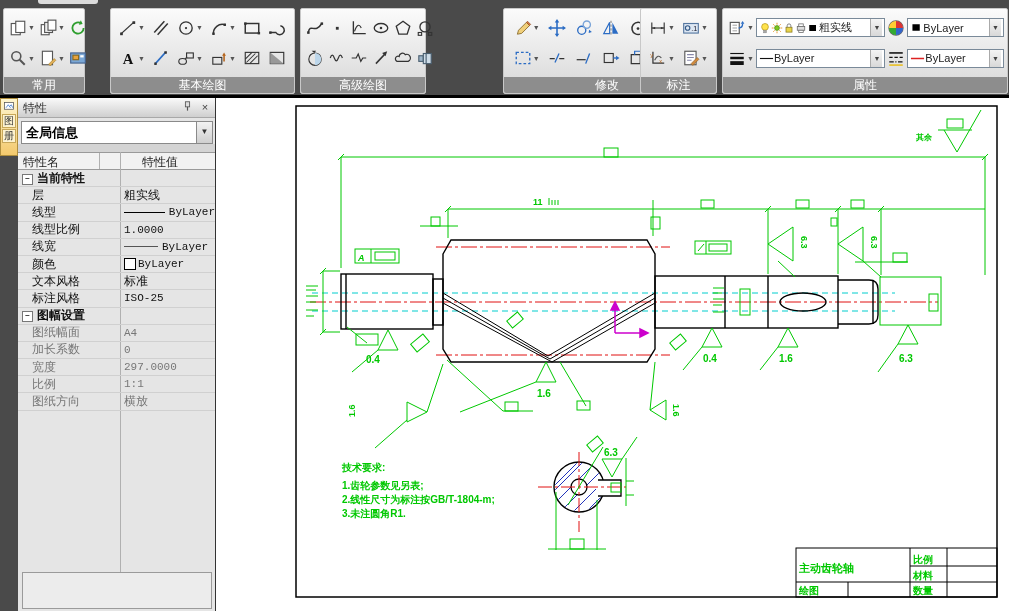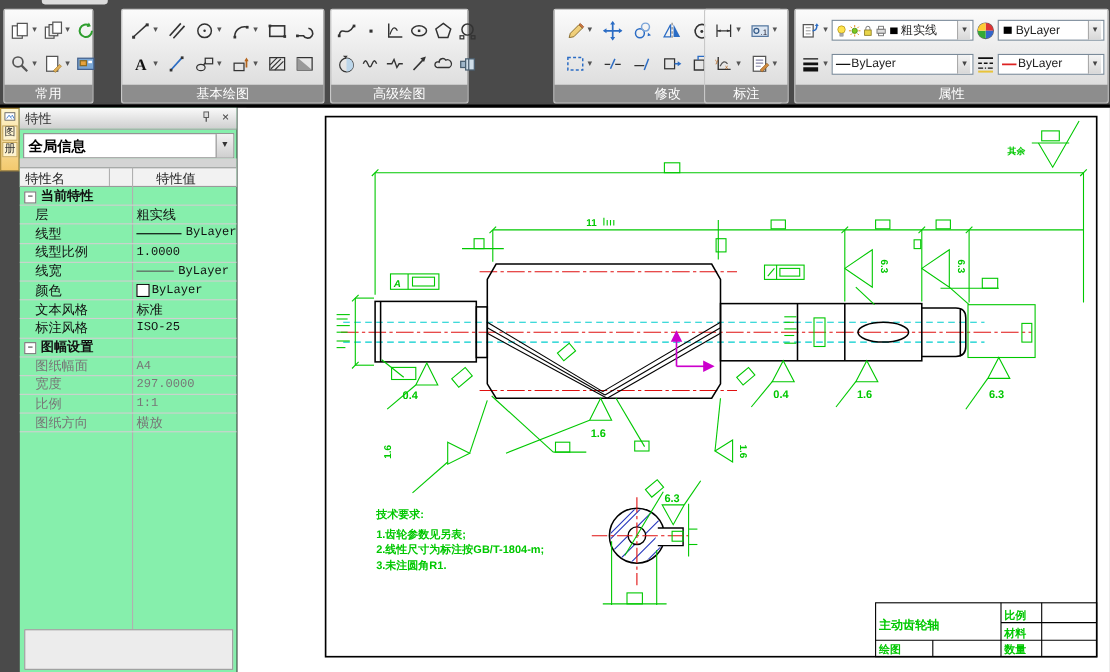--- a/index.html
+++ b/index.html
@@ -19,21 +19,21 @@
   .combo .ctext{flex:1;white-space:nowrap;overflow:hidden;}
   .combo .cdd{width:11px;text-align:center;font-size:7px;color:#444;background:linear-gradient(#f4f4f4,#d8d8d8);
     border-left:1px solid #aaa;height:100%;line-height:17px;}
   #blackbar{position:absolute;left:0;top:95px;width:1009px;height:3px;background:#000;}
   
   #side-tab{position:absolute;left:0;top:98px;width:18px;height:58px;background:linear-gradient(#fff6cf,#f3c96d);
     border:1px solid #b08f3e;box-sizing:border-box;display:flex;flex-direction:column;align-items:center;padding-top:2px;}
   #side-tab .tchar{font-size:10px;color:#333;line-height:12px;border:1px solid #c8a85a;background:#fdf3d0;width:12px;text-align:center;margin-top:1px;}
   #side-strip{position:absolute;left:0;top:156px;width:18px;height:455px;background:#4a4a4a;}
   
-  #panel{position:absolute;left:18px;top:98px;width:198px;height:513px;background:#86efac;border-right:1px solid #333;box-sizing:border-box;}
+  #panel{position:absolute;left:18px;top:98px;width:198px;height:513px;background:#e5e5e5;border-right:1px solid #333;box-sizing:border-box;}
   #panel-title{position:absolute;left:0;top:0;width:100%;height:20px;background:linear-gradient(#fafafa,#cfcfcf);
     border-bottom:1px solid #a8a8a8;font-size:12px;color:#333;line-height:20px;padding-left:5px;box-sizing:border-box;}
   #panel-title .ticons{position:absolute;right:3px;top:2px;display:flex;gap:4px;}
   #panel-title .ticons span{width:14px;height:14px;text-align:center;line-height:14px;color:#444;font-size:11px;}
   #panel-combo{position:absolute;left:3px;top:23px;width:190px;height:21px;border:1px solid #8a8a8a;background:#fff;
     display:flex;align-items:center;}
   #panel-combo .val{flex:1;font-size:13px;font-weight:bold;color:#000;padding-left:4px;}
   #panel-combo .btn{width:16px;height:100%;background:linear-gradient(#f2f2f2,#cfcfcf);border-left:1px solid #8a8a8a;
     font-size:8px;color:#333;text-align:center;line-height:19px;box-sizing:border-box;}
   #panel-band{position:absolute;left:0;top:46px;width:100%;height:8px;background:#d4d4d4;}
@@ -620,20 +620,26 @@
       <div class="prow group">
         <div class="pname"><span class="expbox">−</span><span>图幅设置</span></div>
       </div>
       <div class="prow gray">
         <div class="pname">图纸幅面</div>
         <div class="pval">
           <span class="mono">A4</span>
         </div>
       </div>
       <div class="prow gray">
+        <div class="pname">加长系数</div>
+        <div class="pval">
+          <span class="mono">0</span>
+        </div>
+      </div>
+      <div class="prow gray">
         <div class="pname">宽度</div>
         <div class="pval">
           <span class="mono">297.0000</span>
         </div>
       </div>
       <div class="prow gray">
         <div class="pname">比例</div>
         <div class="pval">
           <span class="mono">1:1</span>
         </div>

